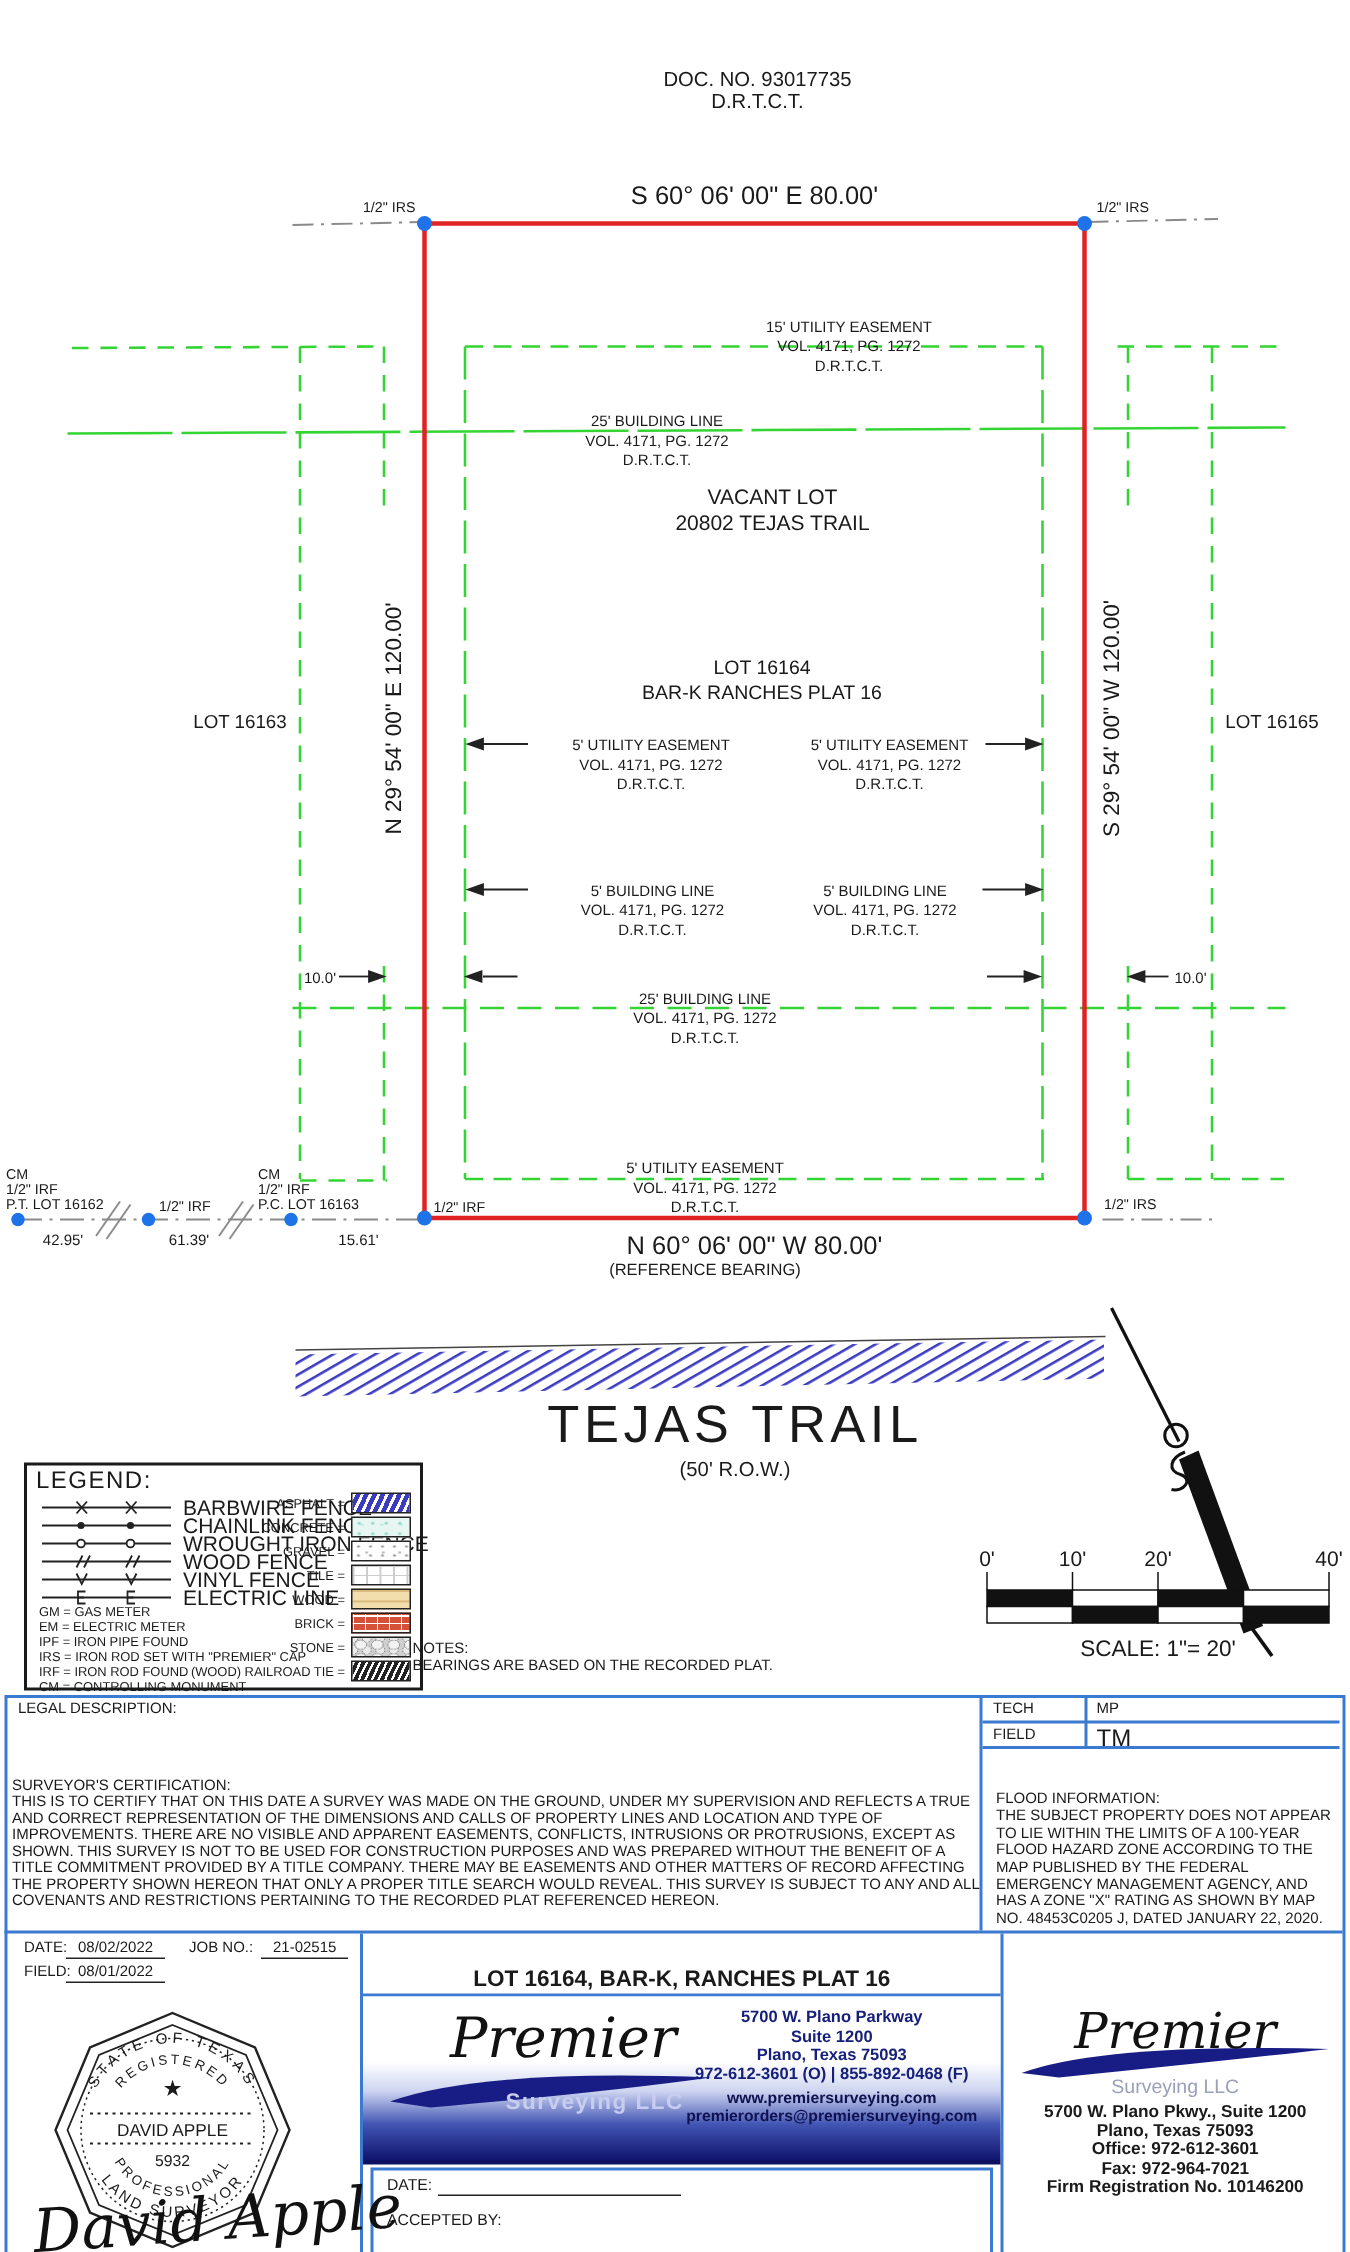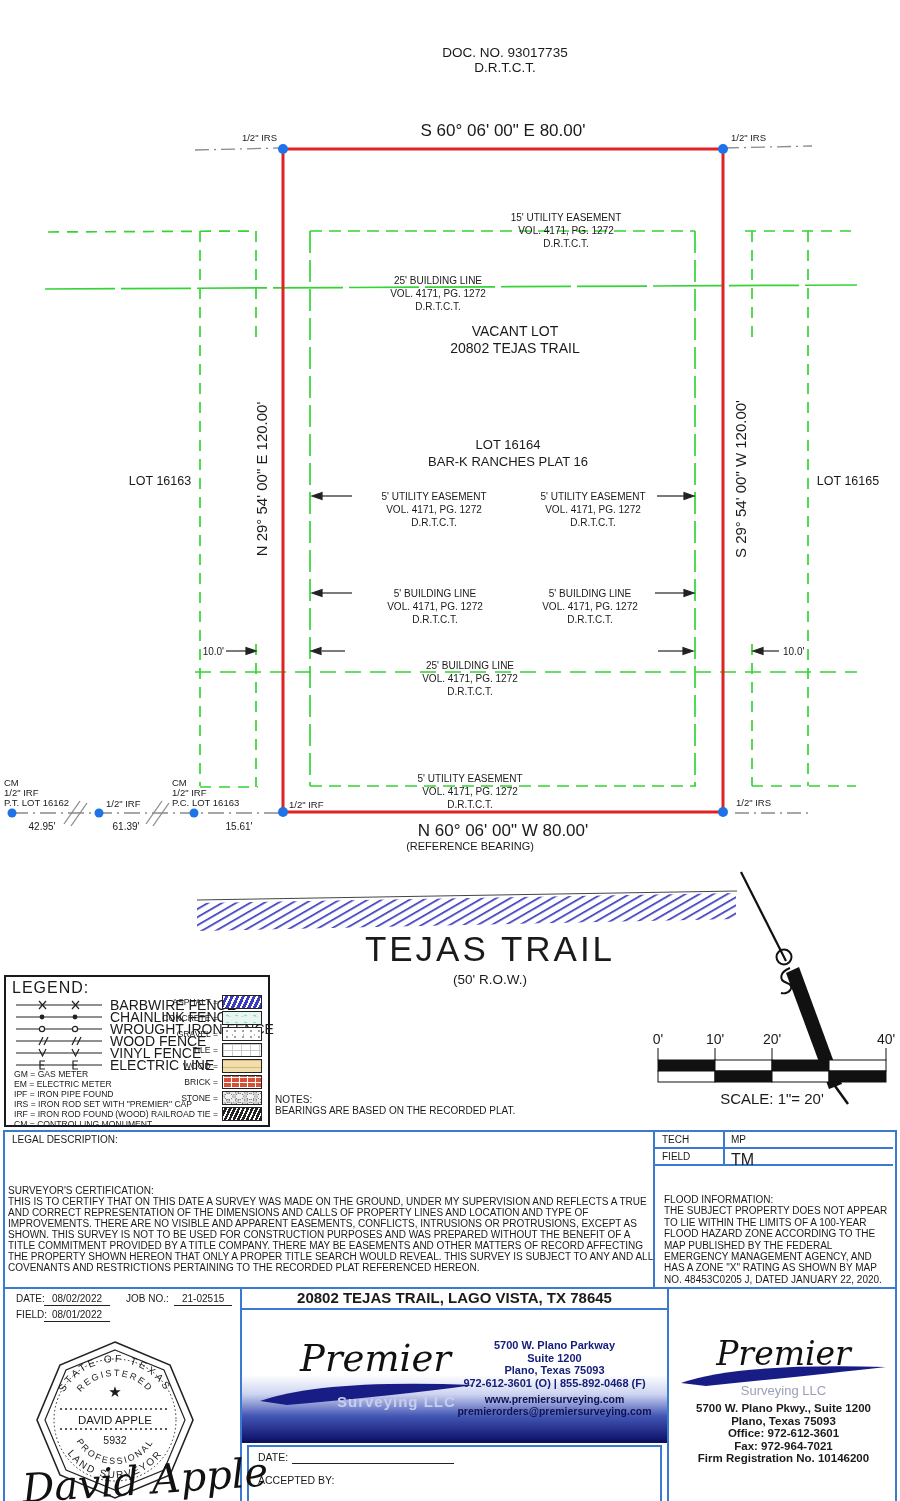--- a/index.html
+++ b/index.html
@@ -1,21 +1,21 @@
 <!DOCTYPE html>
 <html><head>
 <meta charset="utf-8">
 <style>
   html,body{margin:0;padding:0;background:#fff;}
   #page{position:relative;width:900px;height:1501px;background:#fff;overflow:hidden;
         font-family:"Liberation Sans",sans-serif;color:#1a1a1a;margin-top:44px;}
   svg text{font-family:"Liberation Sans",sans-serif;fill:#1a1a1a;}
   .abs{position:absolute;}
   
-  #legend{position:absolute;left:4px;top:931px;width:262px;height:148px;border:2px solid #1a1a1a;background:#fff;}
+  #legend{position:absolute;left:16px;top:931px;width:262px;height:148px;border:2px solid #1a1a1a;background:#fff;}
   .lg-title{position:absolute;left:6px;top:2px;font-size:16px;letter-spacing:1px;}
   .fence-row{position:absolute;left:8px;display:flex;align-items:center;height:12px;}
   .fence-row span{font-size:14px;margin-left:4px;white-space:nowrap;}
   .abbr{position:absolute;left:8px;font-size:8.6px;white-space:nowrap;}
   .mat-row{position:absolute;right:6px;display:flex;align-items:center;justify-content:flex-end;height:14px;}
   .mat-row span{font-size:8.6px;margin-right:4px;white-space:nowrap;}
   .sw{width:38px;height:12px;border:1px solid #222;flex:0 0 auto;}
   .sw-asphalt{background:repeating-linear-gradient(115deg,#fff 0 2px,#3b3bc0 2px 5px);}
   .sw-concrete{background-color:#e8f6f2;background-image:radial-gradient(#9adbd0 1px,transparent 1.4px),radial-gradient(#bfe9e2 1px,transparent 1.4px);background-size:9px 7px,13px 9px;}
   .sw-gravel{background-color:#fdfdfd;background-image:radial-gradient(#9a9a9a .8px,transparent 1.2px),radial-gradient(#bbb .8px,transparent 1.2px);background-size:8px 6px,11px 8px;background-position:0 0,4px 3px;}
@@ -352,21 +352,21 @@
     <div>THE SUBJECT PROPERTY DOES NOT APPEAR TO LIE WITHIN THE LIMITS OF A 100-YEAR FLOOD HAZARD ZONE ACCORDING TO THE MAP PUBLISHED BY THE FEDERAL EMERGENCY MANAGEMENT AGENCY, AND HAS A ZONE "X" RATING AS SHOWN BY MAP NO. 48453C0205 J, DATED JANUARY 22, 2020.</div>
   </div>
 
   <div class="abs" style="left:16px;top:1249px;font-size:10px">DATE:</div>
   <div class="abs u-line" style="left:44px;top:1249px;font-size:10px;padding:0 8px 1px 8px">08/02/2022</div>
   <div class="abs" style="left:126px;top:1249px;font-size:10px">JOB NO.:</div>
   <div class="abs u-line" style="left:174px;top:1249px;font-size:10px;padding:0 8px 1px 8px">21-02515</div>
   <div class="abs" style="left:16px;top:1265px;font-size:10px">FIELD:</div>
   <div class="abs u-line" style="left:44px;top:1265px;font-size:10px;padding:0 8px 1px 8px">08/01/2022</div>
 
-  <div class="hdr-row" style="top:1243px;border-bottom:2px solid #3a7ad0">20802 TEJAS TRAIL, LAGO VISTA, TX 78645</div>
+  <div class="hdr-row" style="top:1266px;height:19px;line-height:19px;border-bottom:2px solid #3a7ad0">LOT 16164, BAR-K, RANCHES PLAT 16</div>
 
   <div id="logo-block">
     <svg class="abs" style="left:10px;top:42px" width="230" height="36" viewBox="0 0 230 36">
       <path d="M8 28 Q70 6 222 12 Q150 22 35 32 Z" fill="#181d86"></path>
     </svg>
     <div class="abs script" style="left:58px;top:6px;font-size:37px;color:#111">Premier</div>
     <div class="abs" style="left:95px;top:62px;font-size:15px;font-weight:bold;color:#c8cdf0;letter-spacing:1px">Surveying LLC</div>
     <div class="abs navy" style="left:210px;top:8px;width:205px;text-align:center;font-size:11px;font-weight:bold;line-height:12.5px">
       <div>5700 W. Plano Parkway</div>
       <div>Suite 1200</div>

